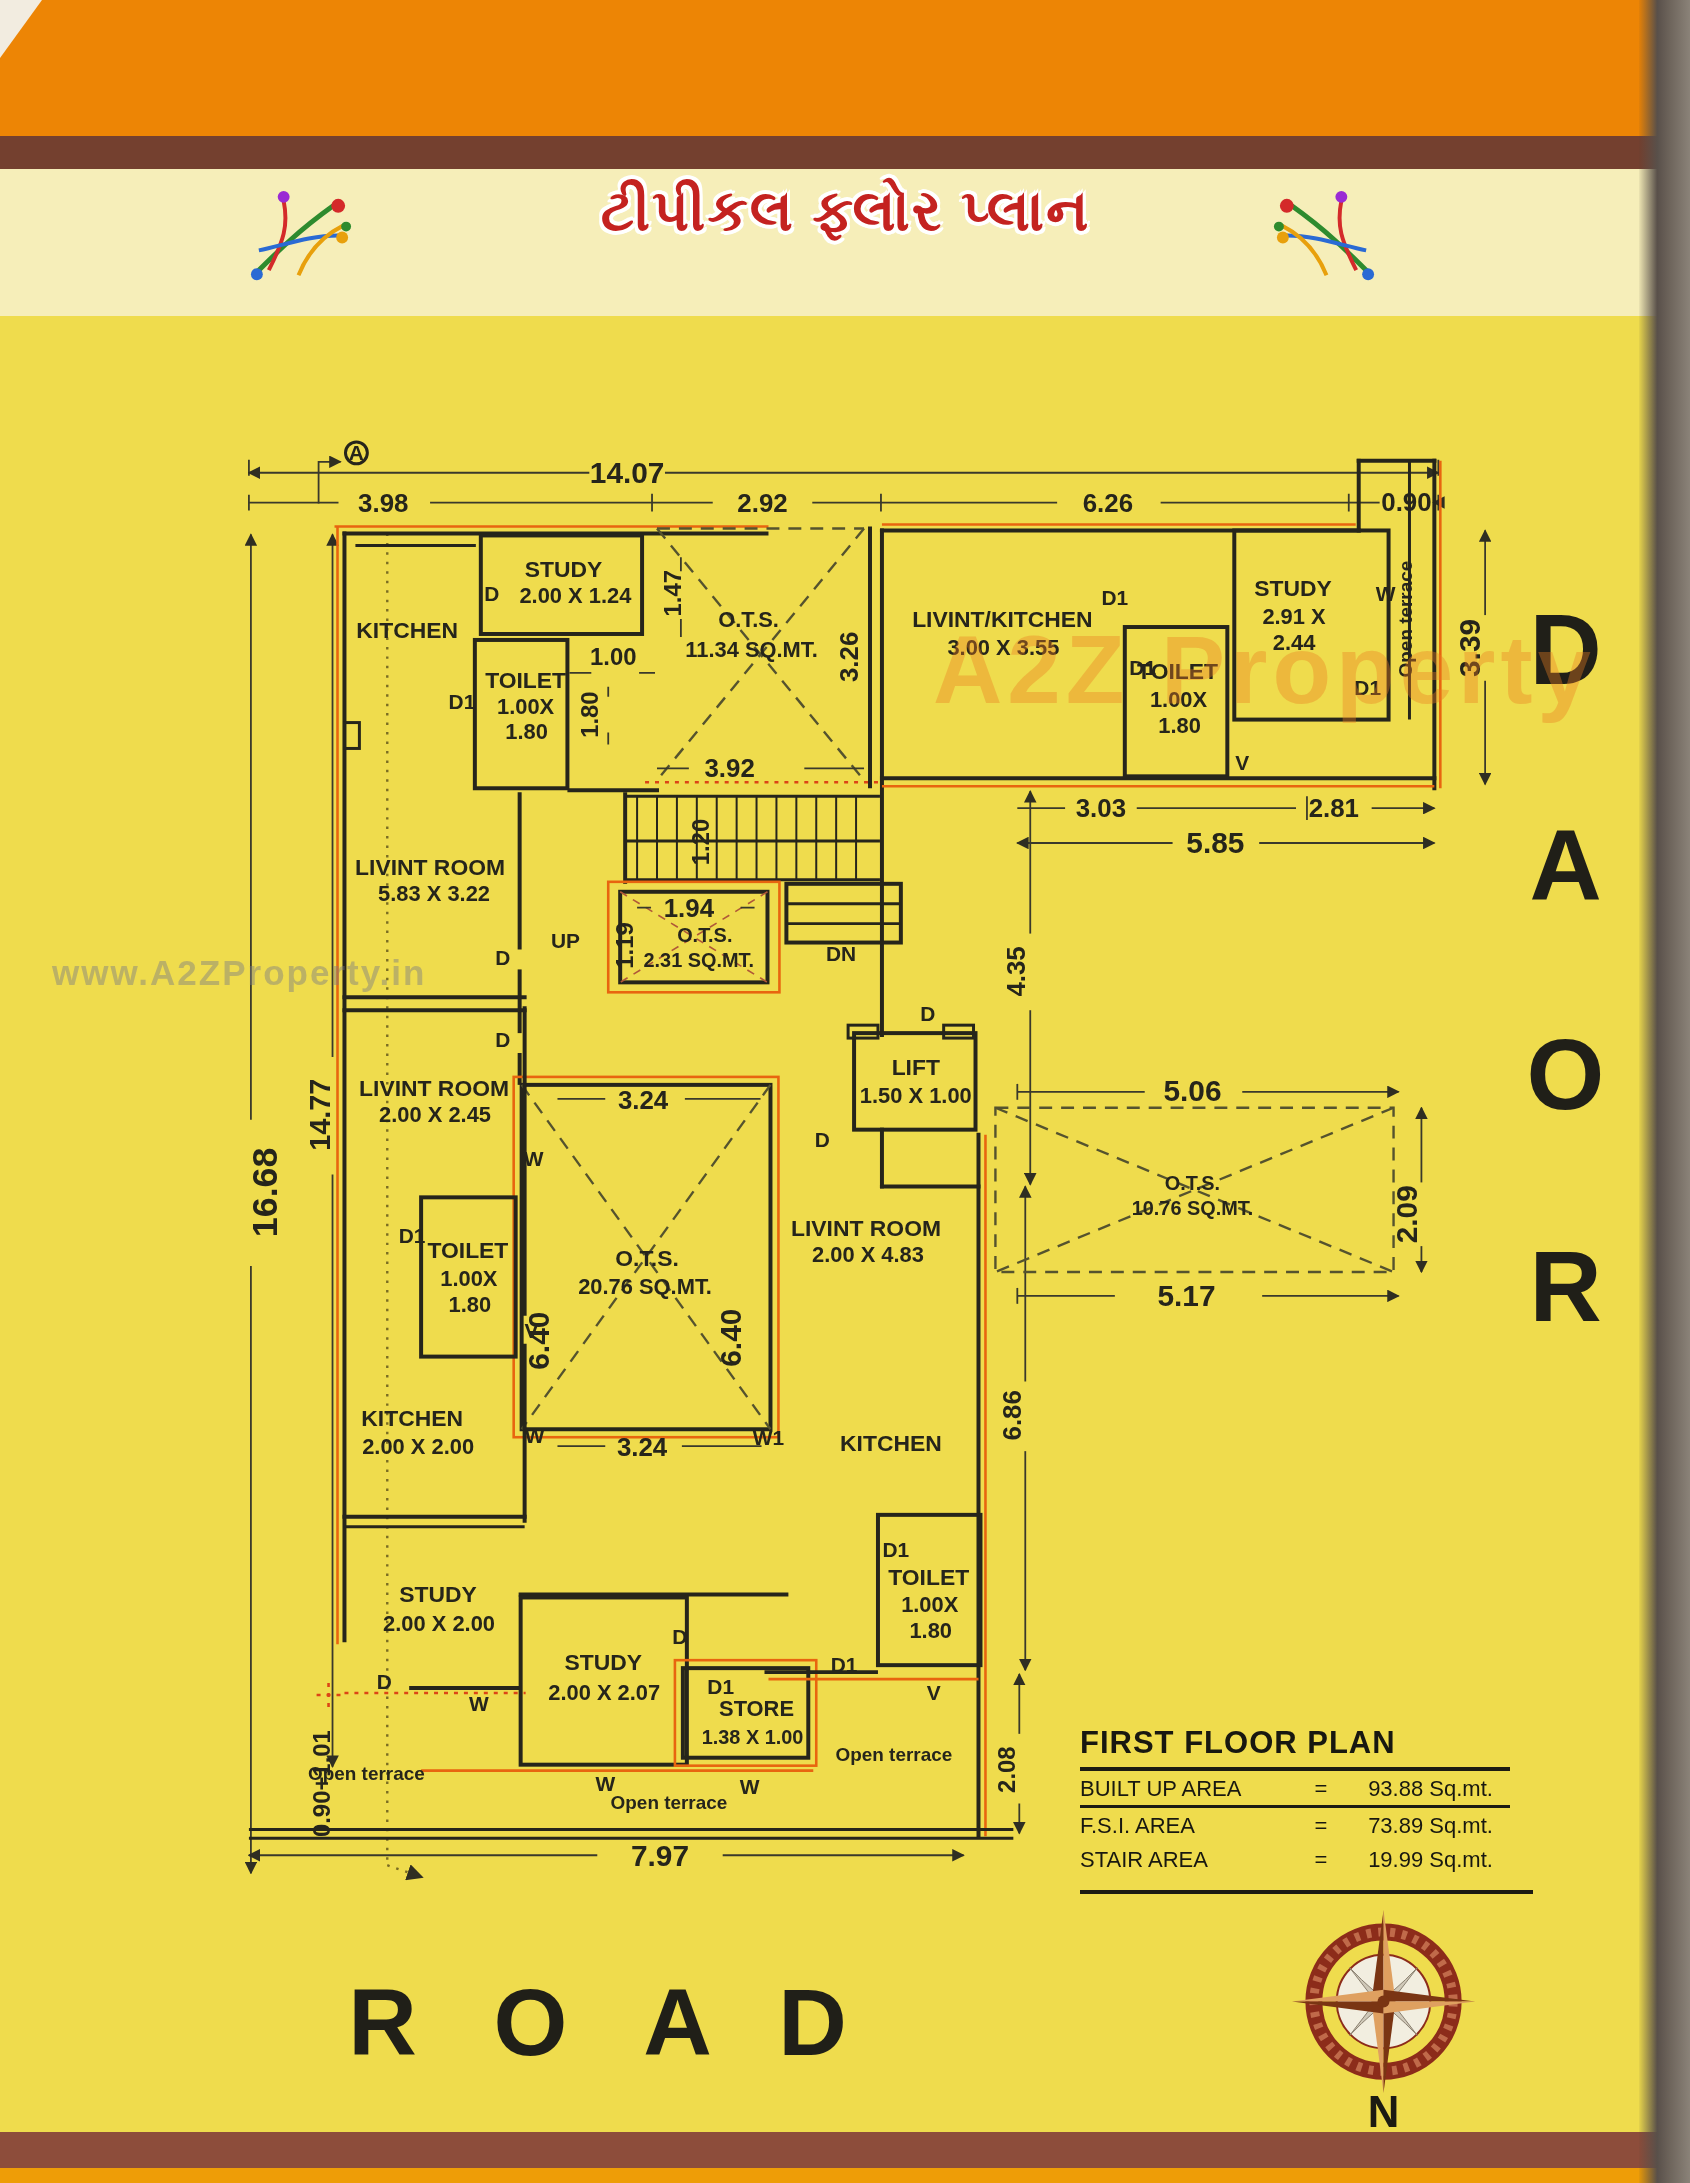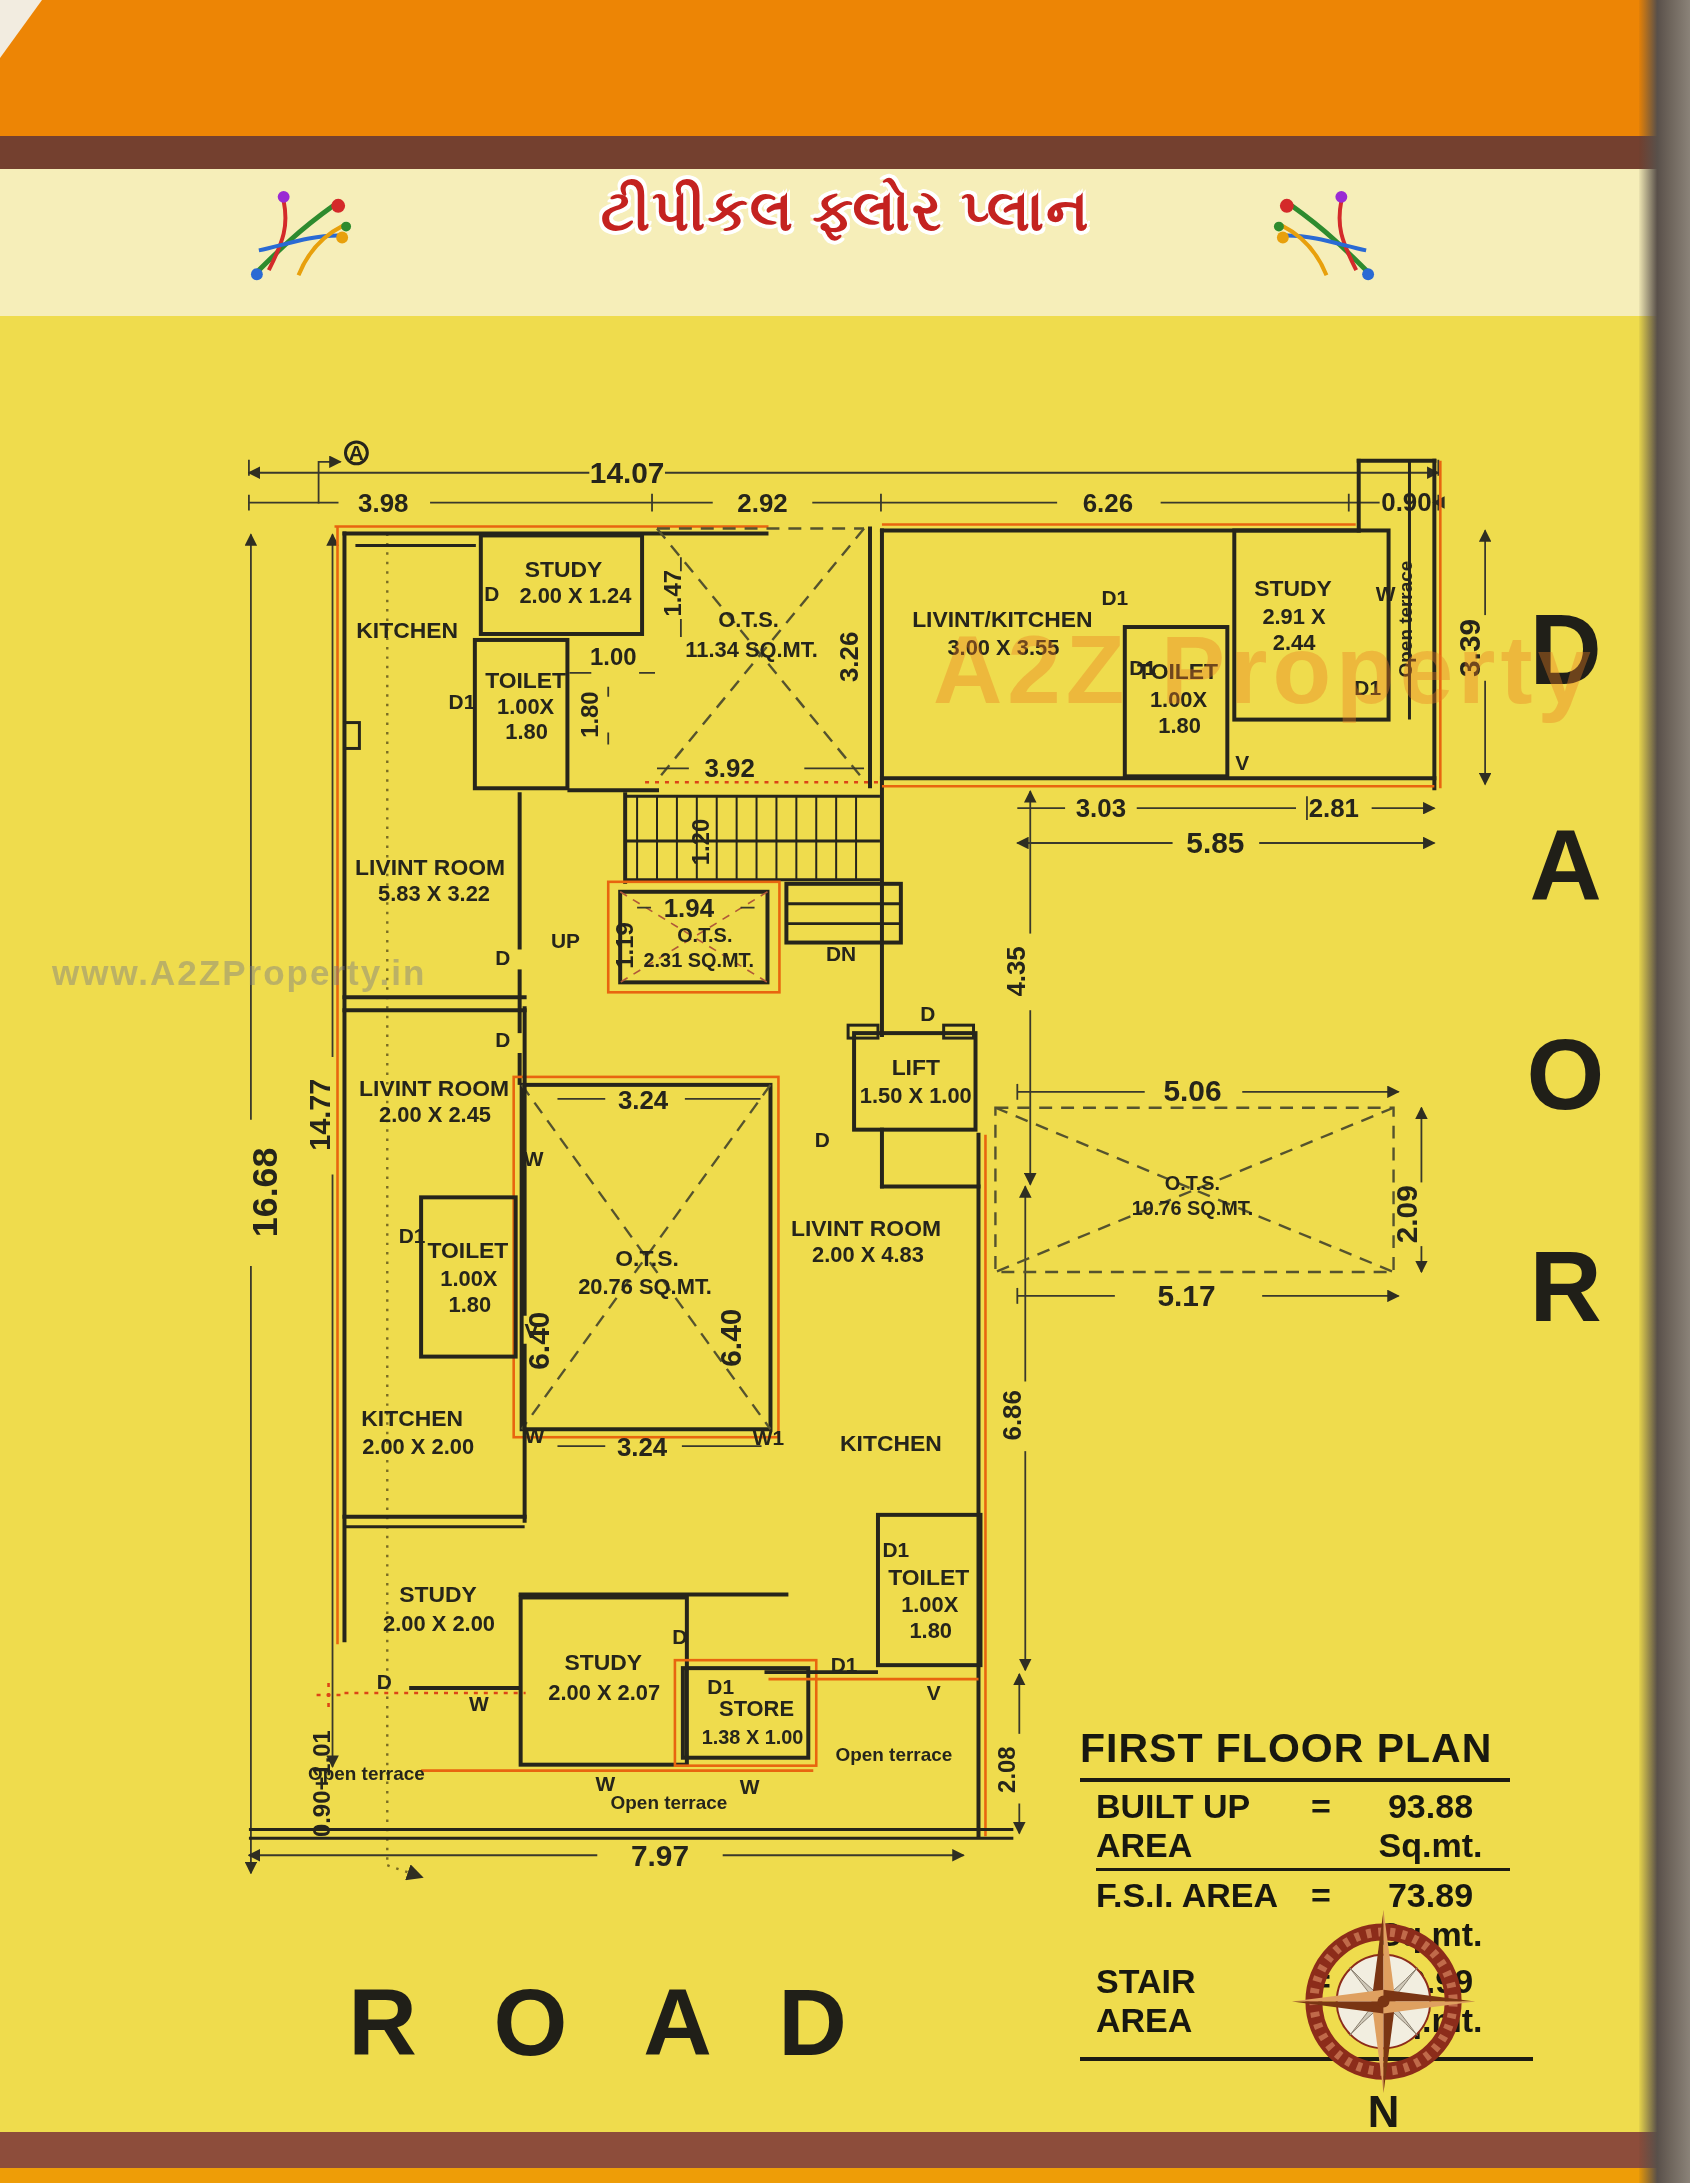--- a/index.html
+++ b/index.html
@@ -49,23 +49,23 @@
   .db{font-size:30px;text-anchor:middle;}
   .tg{font-size:21px;text-anchor:middle;}
   .tv{font-size:19px;text-anchor:middle;}
   
   .road-r{position:absolute;left:1491px;width:149px;text-align:center;z-index:3;
         font-size:100px;font-weight:bold;color:#201f18;}
   .road-b{position:absolute;top:1968px;width:129px;text-align:center;z-index:3;
         font-size:95px;font-weight:bold;color:#201f18;}
   
   .info{position:absolute;left:1080px;top:1725px;width:430px;z-index:6;color:#181810;}
-  .info-title{font-size:41px;font-weight:bold;letter-spacing:1px;border-bottom:4px solid #1c1b12;
+  .info-title{font-size:31px;font-weight:bold;letter-spacing:1px;border-bottom:4px solid #1c1b12;
         padding-bottom:6px;}
-  .info-row{display:flex;font-size:34px;font-weight:bold;padding:5px 0 3px 0;margin-left:16px;}
+  .info-row{display:flex;font-size:22px;font-weight:normal;padding:5px 0 3px 0;}
   .info-row.first{border-bottom:3px solid #1c1b12;}
   .info-label{flex:1;}
   .info-eq{width:60px;text-align:center;}
   .info-val{width:159px;text-align:center;}
   .info-endline{margin-top:14px;border-bottom:4px solid #1c1b12;width:453px;}
   
   .compass{position:absolute;left:1286px;top:1900px;z-index:6;}
 </style>
 </head>
 <body>

